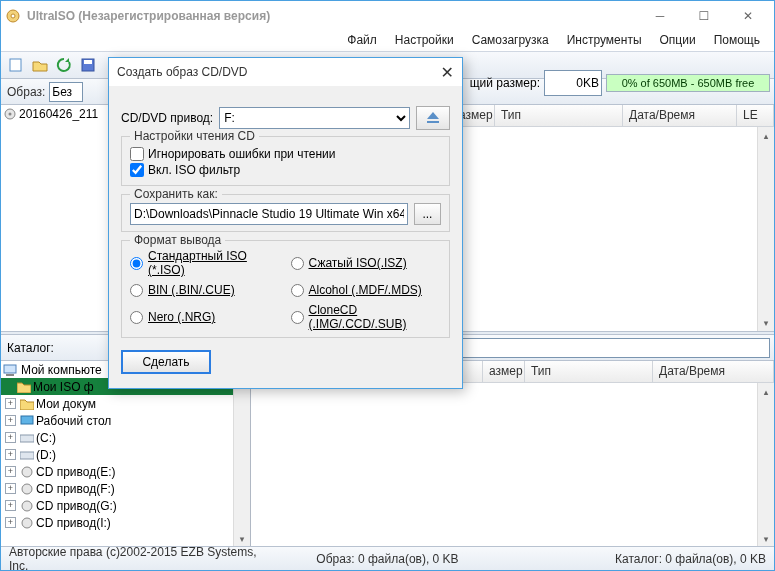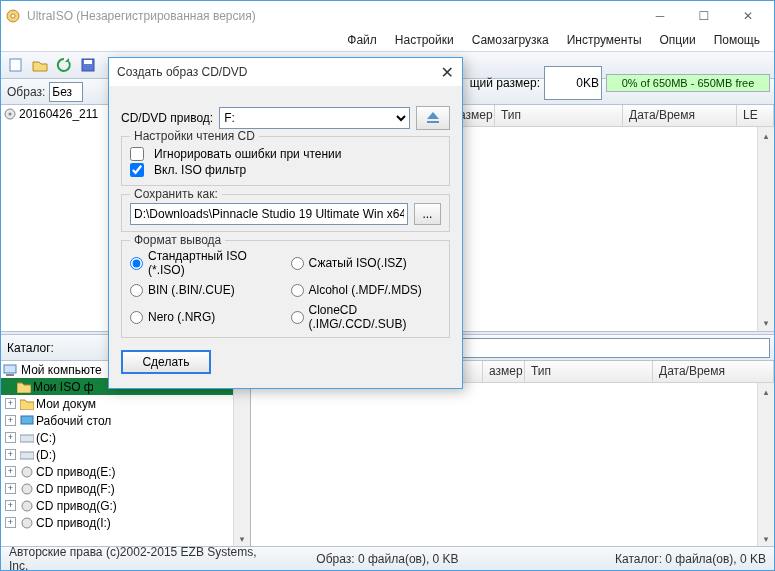--- a/index.html
+++ b/index.html
@@ -1,26 +1,26 @@
 <!DOCTYPE html>
 <html><head>
 <meta charset="utf-8">
 <style>
 * { box-sizing: border-box; margin: 0; padding: 0; font-family: "Segoe UI", Tahoma, sans-serif; font-size: 12px; }
 body { background: #fff; width: 775px; height: 571px; overflow: hidden; position: relative; border: 1px solid #4aa0e0; }
 .titlebar { height: 30px; background: #fff; display: flex; align-items: center; padding: 0 4px; color: #999; }
 .titlebar .icon { width: 16px; height: 16px; margin-right: 6px; }
-.titlebar .title { flex: 1; }
+.titlebar .title { flex: 1; font-weight: bold; }
 .winbtn { width: 44px; height: 28px; display: flex; align-items: center; justify-content: center; color: #666; }
 .menubar { height: 20px; display: flex; padding: 0 6px; gap: 2px; justify-content: flex-end; }
 .menubar span { padding: 2px 8px; color: #222; }
 .toolbar { height: 28px; background: linear-gradient(#f7f9fc,#e6ecf3); border-top: 1px solid #d0d7e2; border-bottom: 1px solid #b8c2d0; display: flex; align-items: center; padding: 0 4px; gap: 2px; }
 .toolbtn { width: 22px; height: 22px; display: flex; align-items: center; justify-content: center; border: 1px solid transparent; }
 .totalsize { margin-left: auto; display:flex; align-items:center; gap:4px;margin-top:36px; }
-.totalsize input { width: 58px; height: 34px; text-align: right; border: 1px solid #7a95b0; padding-right:2px;}
+.totalsize input { width: 58px; height: 26px; text-align: right; border: 1px solid #7a95b0; padding-right:2px;}
 .progress { width: 164px; height: 18px; border: 1px solid #a0b0c0; background: #c9ffc1; font-size: 11px; display: flex; align-items: center; justify-content: center; color:#003b00; }
 .row2 { height: 26px; background: linear-gradient(#f7f9fc,#e6ecf3); border-bottom:1px solid #b8c2d0; display:flex; align-items:center; padding:0 6px; gap:4px;}
 .row2 .lbl { color:#333; }
 .row2 input { height:20px; border:1px solid #7a95b0; padding:0 2px;}
 .panes { display:flex; height:226px; }
 .treepane { width:220px; border-right:1px solid #b0b8c4; background:#fff; overflow:hidden;}
 .listpane { flex:1; background:#fff; }
 .listheader { display:flex; height:22px; background:linear-gradient(#fdfdfd,#ececec); border-bottom:1px solid #d0d4da; }
 .listheader span { border-right:1px solid #d0d4da; padding:3px 6px; color:#333; }
 .midsplit { height:4px; background:#e6ecf3; border-top:1px solid #b8c2d0; border-bottom:1px solid #b8c2d0;}
@@ -35,26 +35,26 @@
 
 .dialog { position:absolute; left:107px; top:56px; width:355px; background:#f0f0f0; border:1px solid #4aa0e0; box-shadow:3px 3px 12px rgba(0,0,0,.25);}
 .dtitle { height:28px; background:#fff; display:flex; align-items:center; padding:0 8px; color:#333;}
 .dtitle .x { margin-left:auto; font-size:16px; font-weight:normal; color:#333;}
 .dbody { padding:20px 12px 14px;}
 .fld { display:flex; align-items:center; gap:6px; margin-bottom:6px;}
 .fld select { flex:1; height:22px; border:1px solid #7a95b0; background:#fff;}
 .eject { width:34px; height:24px; border:1px solid #adadad; background:linear-gradient(#fefefe,#e5e5e5); display:flex; align-items:center; justify-content:center;}
 .group { border:1px solid #cfcfcf; padding:8px 8px 6px; margin-bottom:8px; position:relative;}
 .group .gl { position:absolute; top:-8px; left:8px; background:#f0f0f0; padding:0 4px; color:#333;}
-.chk { display:flex; align-items:center; gap:10px; margin:2px 0;}
+.chk { display:flex; align-items:center; gap:4px; margin:2px 0;}
 .chk input { width:14px; height:14px;}
 .saveas input { width:288px; height:22px; border:1px solid #7a95b0; padding:0 3px;}
 .browse { width:28px; height:22px; border:1px solid #adadad; background:linear-gradient(#fefefe,#e5e5e5);}
 .radios { display:grid; grid-template-columns:1fr 1fr; gap:6px 10px;}
-.rad { display:flex; align-items:center; gap:5px;}
+.rad { display:flex; align-items:center; gap:5px;text-decoration:underline;}
 .dbtns { display:flex; justify-content:space-between; gap:60px; margin-top:12px;}
 .dbtns button { width:90px; height:24px; border:1px solid #adadad; background:linear-gradient(#fefefe,#e5e5e5);}
 .dbtns button:first-child { border:2px solid #2b7de1;}
 .scrollbar { position:absolute; right:0; width:17px; background:#f0f0f0; border-left:1px solid #dcdcdc;}
 .sb-up,.sb-down { height:17px; display:flex; align-items:center; justify-content:center; color:#666; font-size:9px;}
 </style>
 </head>
 <body>
 
 <div class="titlebar">

